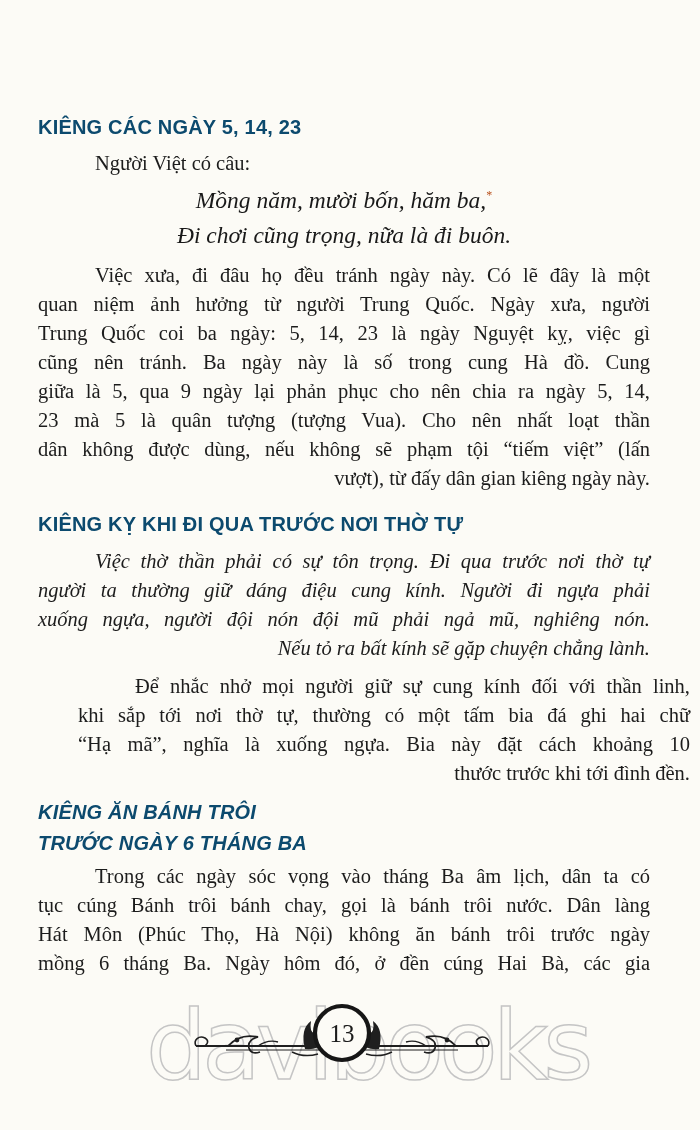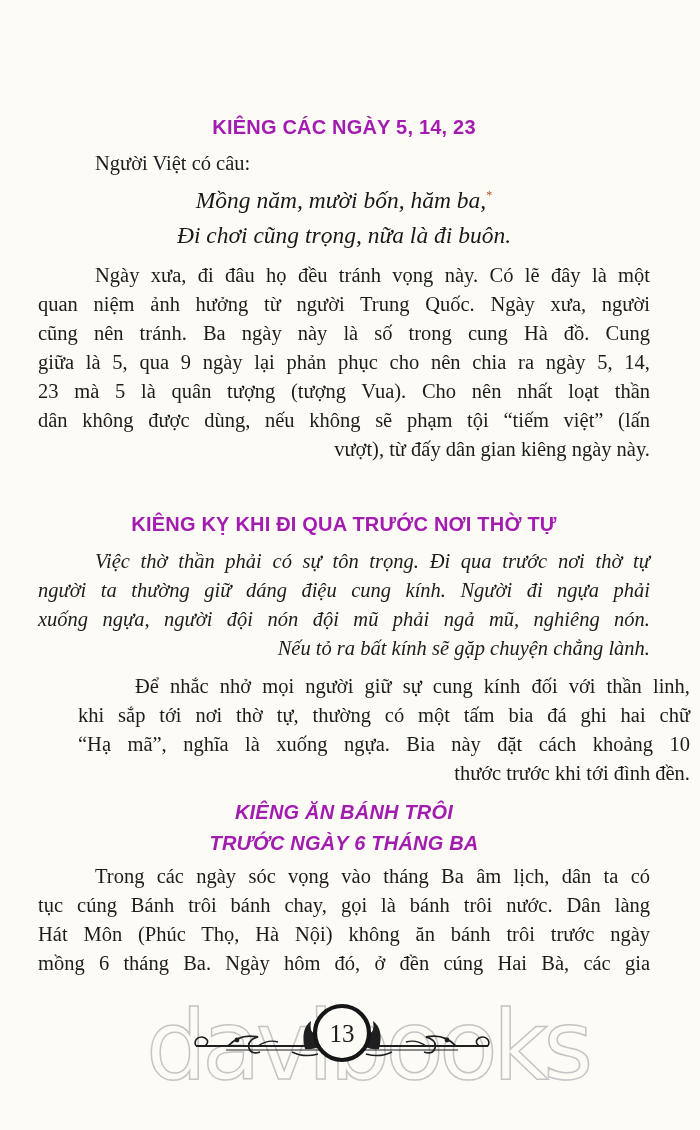--- a/index.html
+++ b/index.html
@@ -24,22 +24,21 @@
     position: absolute;
     left: 38px;
     width: 612px;
     z-index: 2;
   }
   .heading {
     font-family: "Liberation Sans", sans-serif;
     font-weight: bold;
     font-size: 20px;
     line-height: 26px;
-    text-align: center;
-    color: #a21caf;
+    color: #0c4a6e;
     letter-spacing: 0.2px;
   }
   .h3line { line-height: 31px; }
 
   .ln {
     font-size: 20.5px;
     line-height: 29px;
     height: 29px;
     white-space: normal;
     text-align: right;
@@ -121,22 +120,23 @@
   <div class="col heading" style="top:114px;">KIÊNG CÁC NGÀY 5, 14, 23</div>
 
   <div class="col intro" style="top:149px;">Người Việt có câu:</div>
 
   <div class="col verse" style="top:183px;">
     <div class="verse-line"><span>Mồng năm, mười bốn, hăm ba,</span><sup class="marker">*</sup></div>
     <div class="verse-line">Đi chơi cũng trọng, nữa là đi buôn.</div>
   </div>
 
   <div class="col" style="top:261px;">
-    <div class="ln j ind">Ngày xưa, đi đâu họ đều tránh vọng này. Có lẽ đây là một</div>
+    <div class="ln j ind">Việc xưa, đi đâu họ đều tránh ngày này. Có lẽ đây là một</div>
     <div class="ln j">quan niệm ảnh hưởng từ người Trung Quốc. Ngày xưa, người</div>
+    <div class="ln j">Trung Quốc coi ba ngày: 5, 14, 23 là ngày Nguyệt kỵ, việc gì</div>
     <div class="ln j">cũng nên tránh. Ba ngày này là số trong cung Hà đồ. Cung</div>
     <div class="ln j">giữa là 5, qua 9 ngày lại phản phục cho nên chia ra ngày 5, 14,</div>
     <div class="ln j">23 mà 5 là quân tượng (tượng Vua). Cho nên nhất loạt thần</div>
     <div class="ln j">dân không được dùng, nếu không sẽ phạm tội “tiếm việt” (lấn</div>
     <div class="ln">vượt), từ đấy dân gian kiêng ngày này.</div>
   </div>
 
   <div class="col heading" style="top:511px;">KIÊNG KỴ KHI ĐI QUA TRƯỚC NƠI THỜ TỰ</div>
 
   <div class="col" style="top:547px;font-style:italic;">

